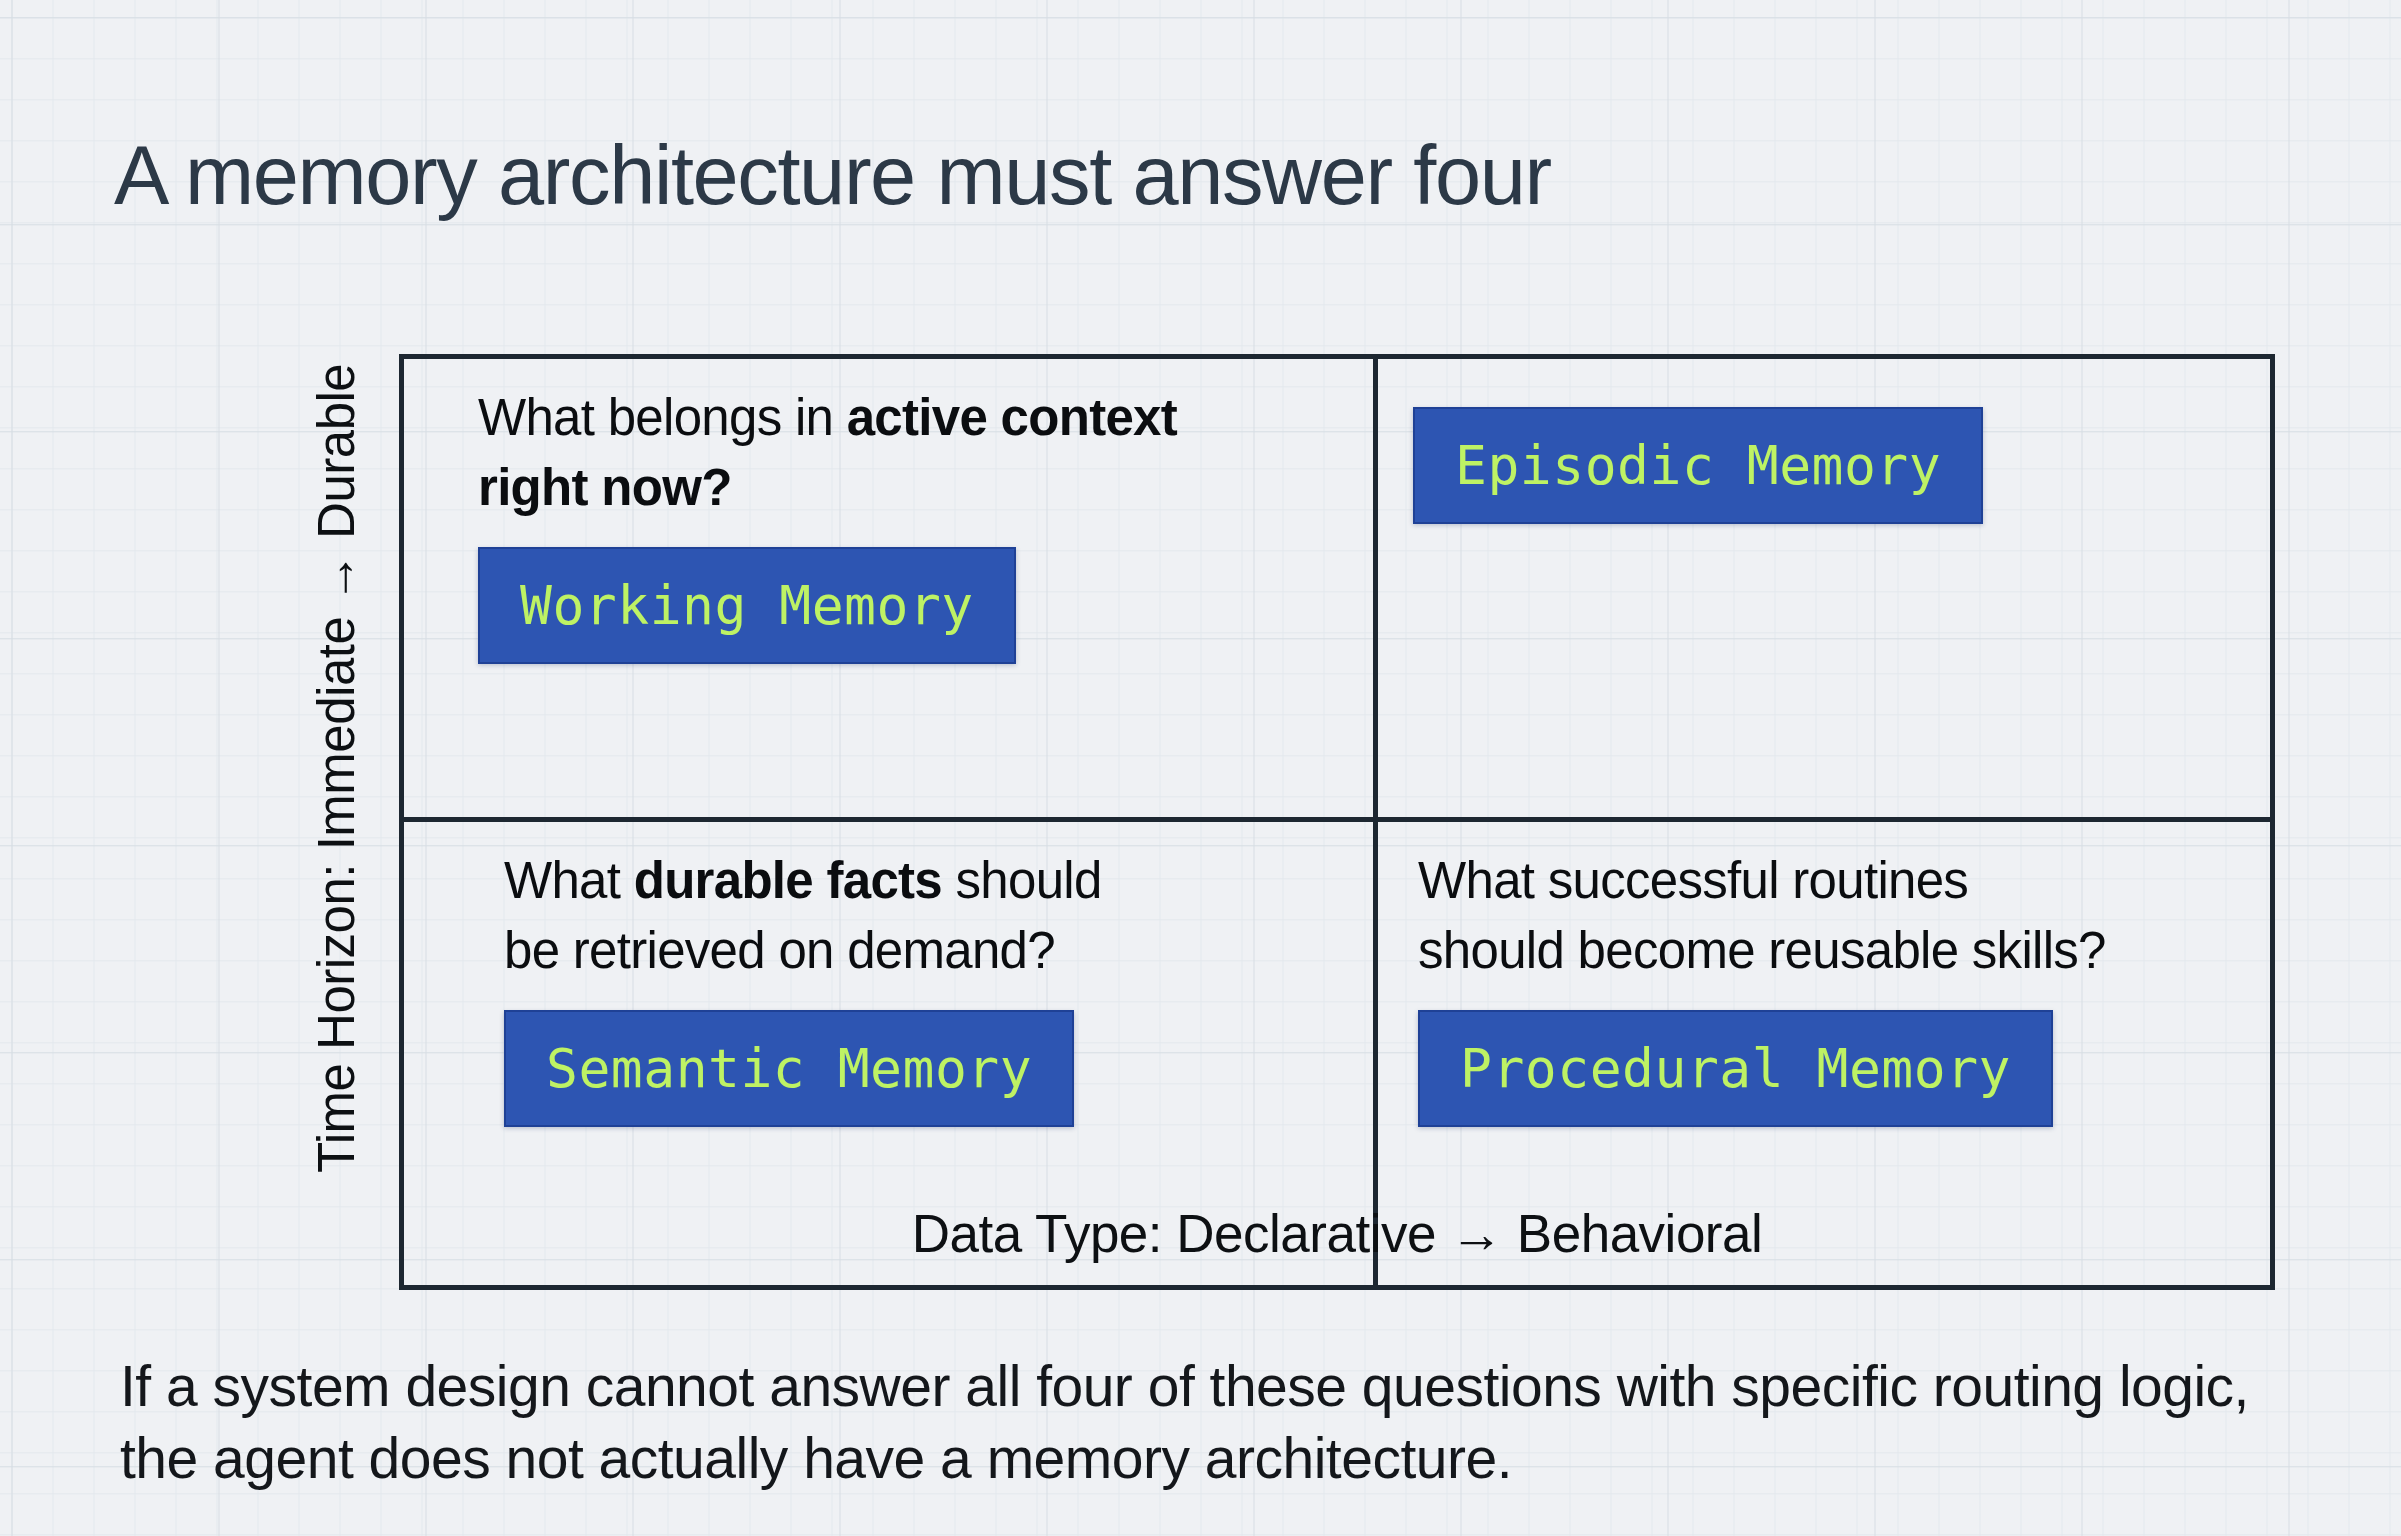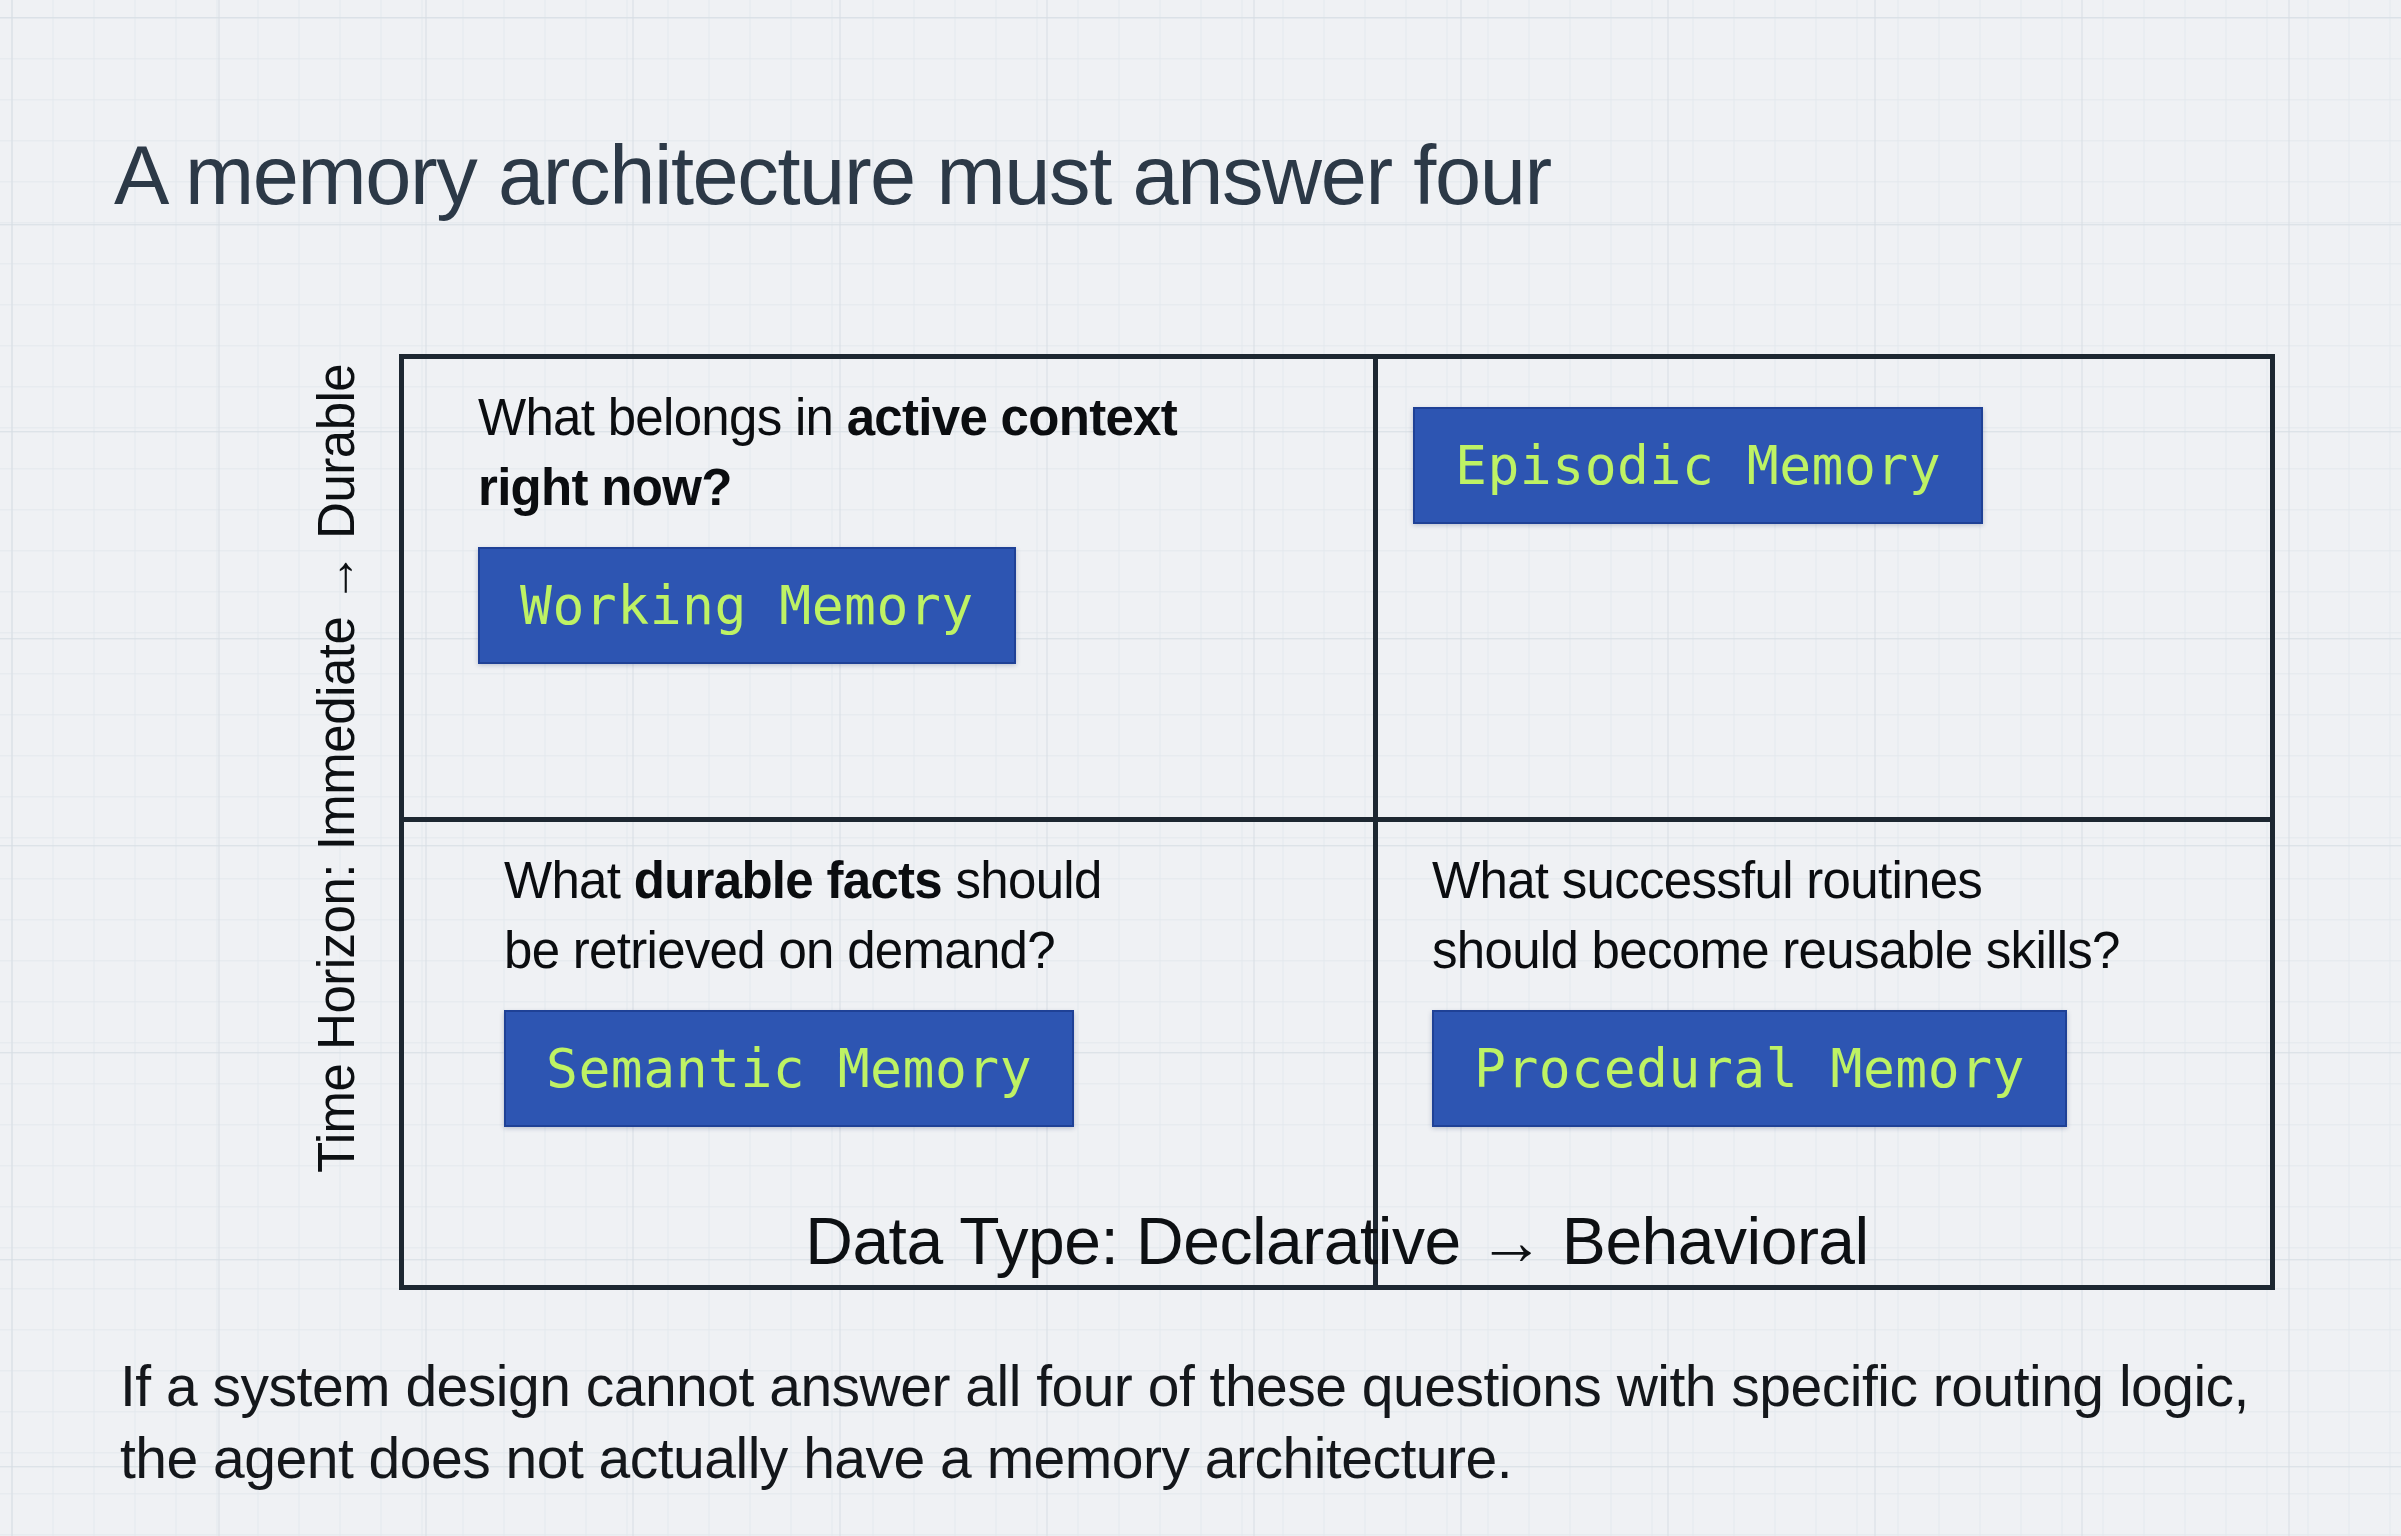--- a/index.html
+++ b/index.html
@@ -31,21 +31,21 @@
     border:5.8px solid #1d2731;
     box-sizing:border-box;
     display:grid;
     grid-template-columns:52.2% 47.8%;
     grid-template-rows:50% 50%;
   }
   .cell{box-sizing:border-box; padding-top:24px;}
   .cell.tl{border-right:5.8px solid #1d2731; border-bottom:5.8px solid #1d2731; padding-left:74px;}
   .cell.tr{border-bottom:5.8px solid #1d2731; padding-left:35px;}
   .cell.bl{border-right:5.8px solid #1d2731; padding-left:100px;}
-  .cell.br{padding-left:54px;border-radius:26px;}
+  .cell.br{padding-left:40px;border-radius:26px;}
 
   .question{
     font-size:51px; line-height:70px; letter-spacing:-0.7px;
     color:#0b0d10; font-weight:400;
   }
   .question .b{font-weight:700;}
 
   .mem-tag{
     display:inline-block; margin-top:24px;
     background:#2d55b2; border:2.9px solid #1f4196;
@@ -58,21 +58,21 @@
   }
 
   .axis-y{
     position:absolute; left:293px; top:354px; width:86px; height:828px;
     display:flex; align-items:center; justify-content:center;
     writing-mode:vertical-rl; transform:rotate(180deg);
     font-size:51px; color:#0d1013; letter-spacing:-0.5px;
   }
   .axis-x{
     position:absolute; left:399px; top:1203px; width:1876px;
-    text-align:center; font-size:66px; color:#0d1013; letter-spacing:-0.5px;
+    text-align:center; font-size:53px; color:#0d1013; letter-spacing:-0.5px;
   }
 
   .conclusion{
     position:absolute; left:120px; top:1350px; width:2546px;
     font-size:57px; line-height:72px; letter-spacing:-0.5px;
     color:#14171b;
   }
 </style>
 </head>
 <body>

